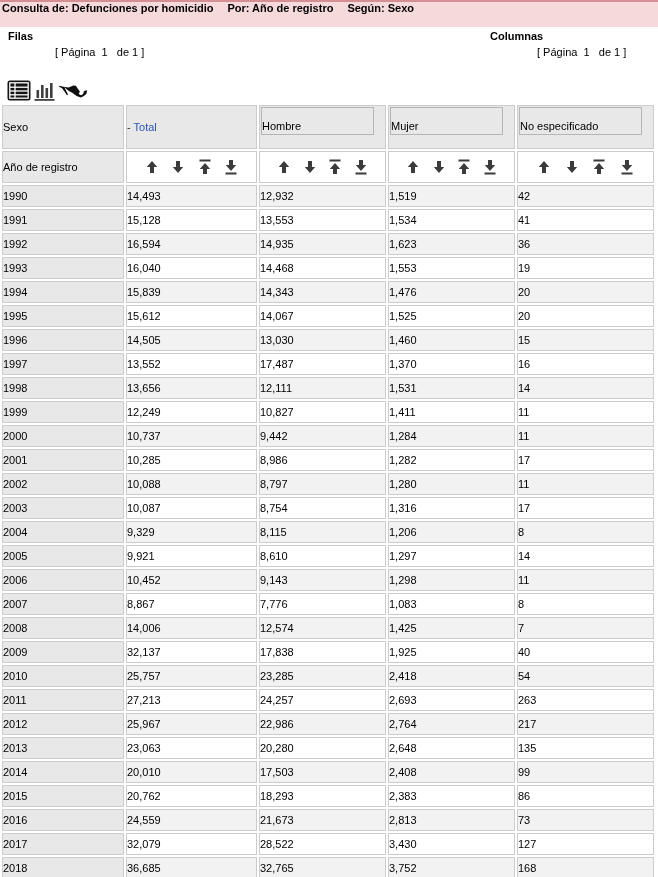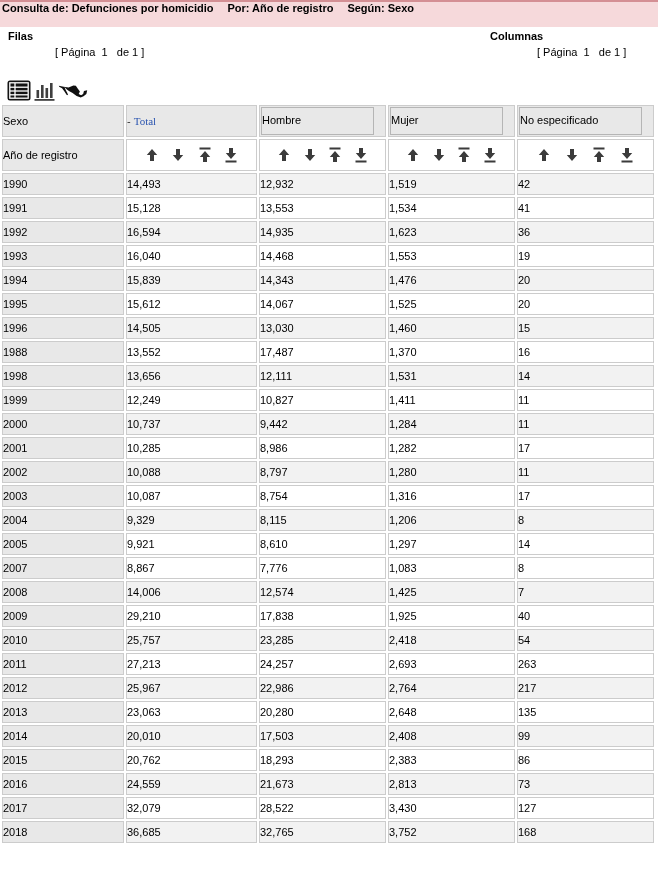--- a/index.html
+++ b/index.html
@@ -40,26 +40,26 @@
   table.pivot{
     table-layout:fixed;width:656px;margin-top:2px;
     border-collapse:separate;border-spacing:2px;
   }
   table.pivot td,table.pivot th{
     border:1px solid var(--cell-border);
     font-weight:normal;text-align:left;vertical-align:middle;
     padding:0;overflow:hidden;white-space:nowrap;
   }
   .hdr{background:var(--header-cell-bg);}
-  tr.hrow1 td,tr.hrow1 th{height:32px;}
+  tr.hrow1 td,tr.hrow1 th{height:44px;}
   tr.hrow2 td,tr.hrow2 th{height:32px;}
   td.sexo-cell{text-align:right;padding-right:3px;}
   td.total-cell{padding-left:3px;}
   .total-dash{color:#333;}
-  .total-link{color:var(--link-blue);cursor:pointer;text-decoration:none;font-family:Liberation Serif, serif;}
+  .total-link{color:var(--link-blue);cursor:pointer;text-decoration:none;}
   td.colhead-cell{vertical-align:bottom;position:relative;}
   .col-box{
     position:absolute;top:1px;left:1px;right:11px;height:28px;
     border:1px solid #b5b5b5;
   }
   .col-label{display:block;padding:0 0 2px 2px;}
   td.rowdim-cell{padding-left:4px;}
   td.arrows-cell{background:#ffffff;}
   .arrow-set{display:flex;justify-content:space-evenly;align-items:center;padding:0 6px;}
   .arrow-btn{background:none;border:none;padding:0;margin:0;cursor:pointer;display:inline-flex;}
@@ -295,21 +295,21 @@
         <td class="num-cell">20</td>
       </tr>
       <tr class="stripe">
         <td class="year-cell">1996</td>
         <td class="num-cell">14,505</td>
         <td class="num-cell">13,030</td>
         <td class="num-cell">1,460</td>
         <td class="num-cell">15</td>
       </tr>
       <tr>
-        <td class="year-cell">1988</td>
+        <td class="year-cell">1997</td>
         <td class="num-cell">13,552</td>
         <td class="num-cell">17,487</td>
         <td class="num-cell">1,370</td>
         <td class="num-cell">16</td>
       </tr>
       <tr class="stripe">
         <td class="year-cell">1998</td>
         <td class="num-cell">13,656</td>
         <td class="num-cell">12,111</td>
         <td class="num-cell">1,531</td>
@@ -357,37 +357,44 @@
         <td class="num-cell">1,206</td>
         <td class="num-cell">8</td>
       </tr>
       <tr>
         <td class="year-cell">2005</td>
         <td class="num-cell">9,921</td>
         <td class="num-cell">8,610</td>
         <td class="num-cell">1,297</td>
         <td class="num-cell">14</td>
       </tr>
+      <tr class="stripe">
+        <td class="year-cell">2006</td>
+        <td class="num-cell">10,452</td>
+        <td class="num-cell">9,143</td>
+        <td class="num-cell">1,298</td>
+        <td class="num-cell">11</td>
+      </tr>
       <tr>
         <td class="year-cell">2007</td>
         <td class="num-cell">8,867</td>
         <td class="num-cell">7,776</td>
         <td class="num-cell">1,083</td>
         <td class="num-cell">8</td>
       </tr>
       <tr class="stripe">
         <td class="year-cell">2008</td>
         <td class="num-cell">14,006</td>
         <td class="num-cell">12,574</td>
         <td class="num-cell">1,425</td>
         <td class="num-cell">7</td>
       </tr>
       <tr>
         <td class="year-cell">2009</td>
-        <td class="num-cell">29,210</td>
+        <td class="num-cell">32,137</td>
         <td class="num-cell">17,838</td>
         <td class="num-cell">1,925</td>
         <td class="num-cell">40</td>
       </tr>
       <tr class="stripe">
         <td class="year-cell">2010</td>
         <td class="num-cell">25,757</td>
         <td class="num-cell">23,285</td>
         <td class="num-cell">2,418</td>
         <td class="num-cell">54</td>

